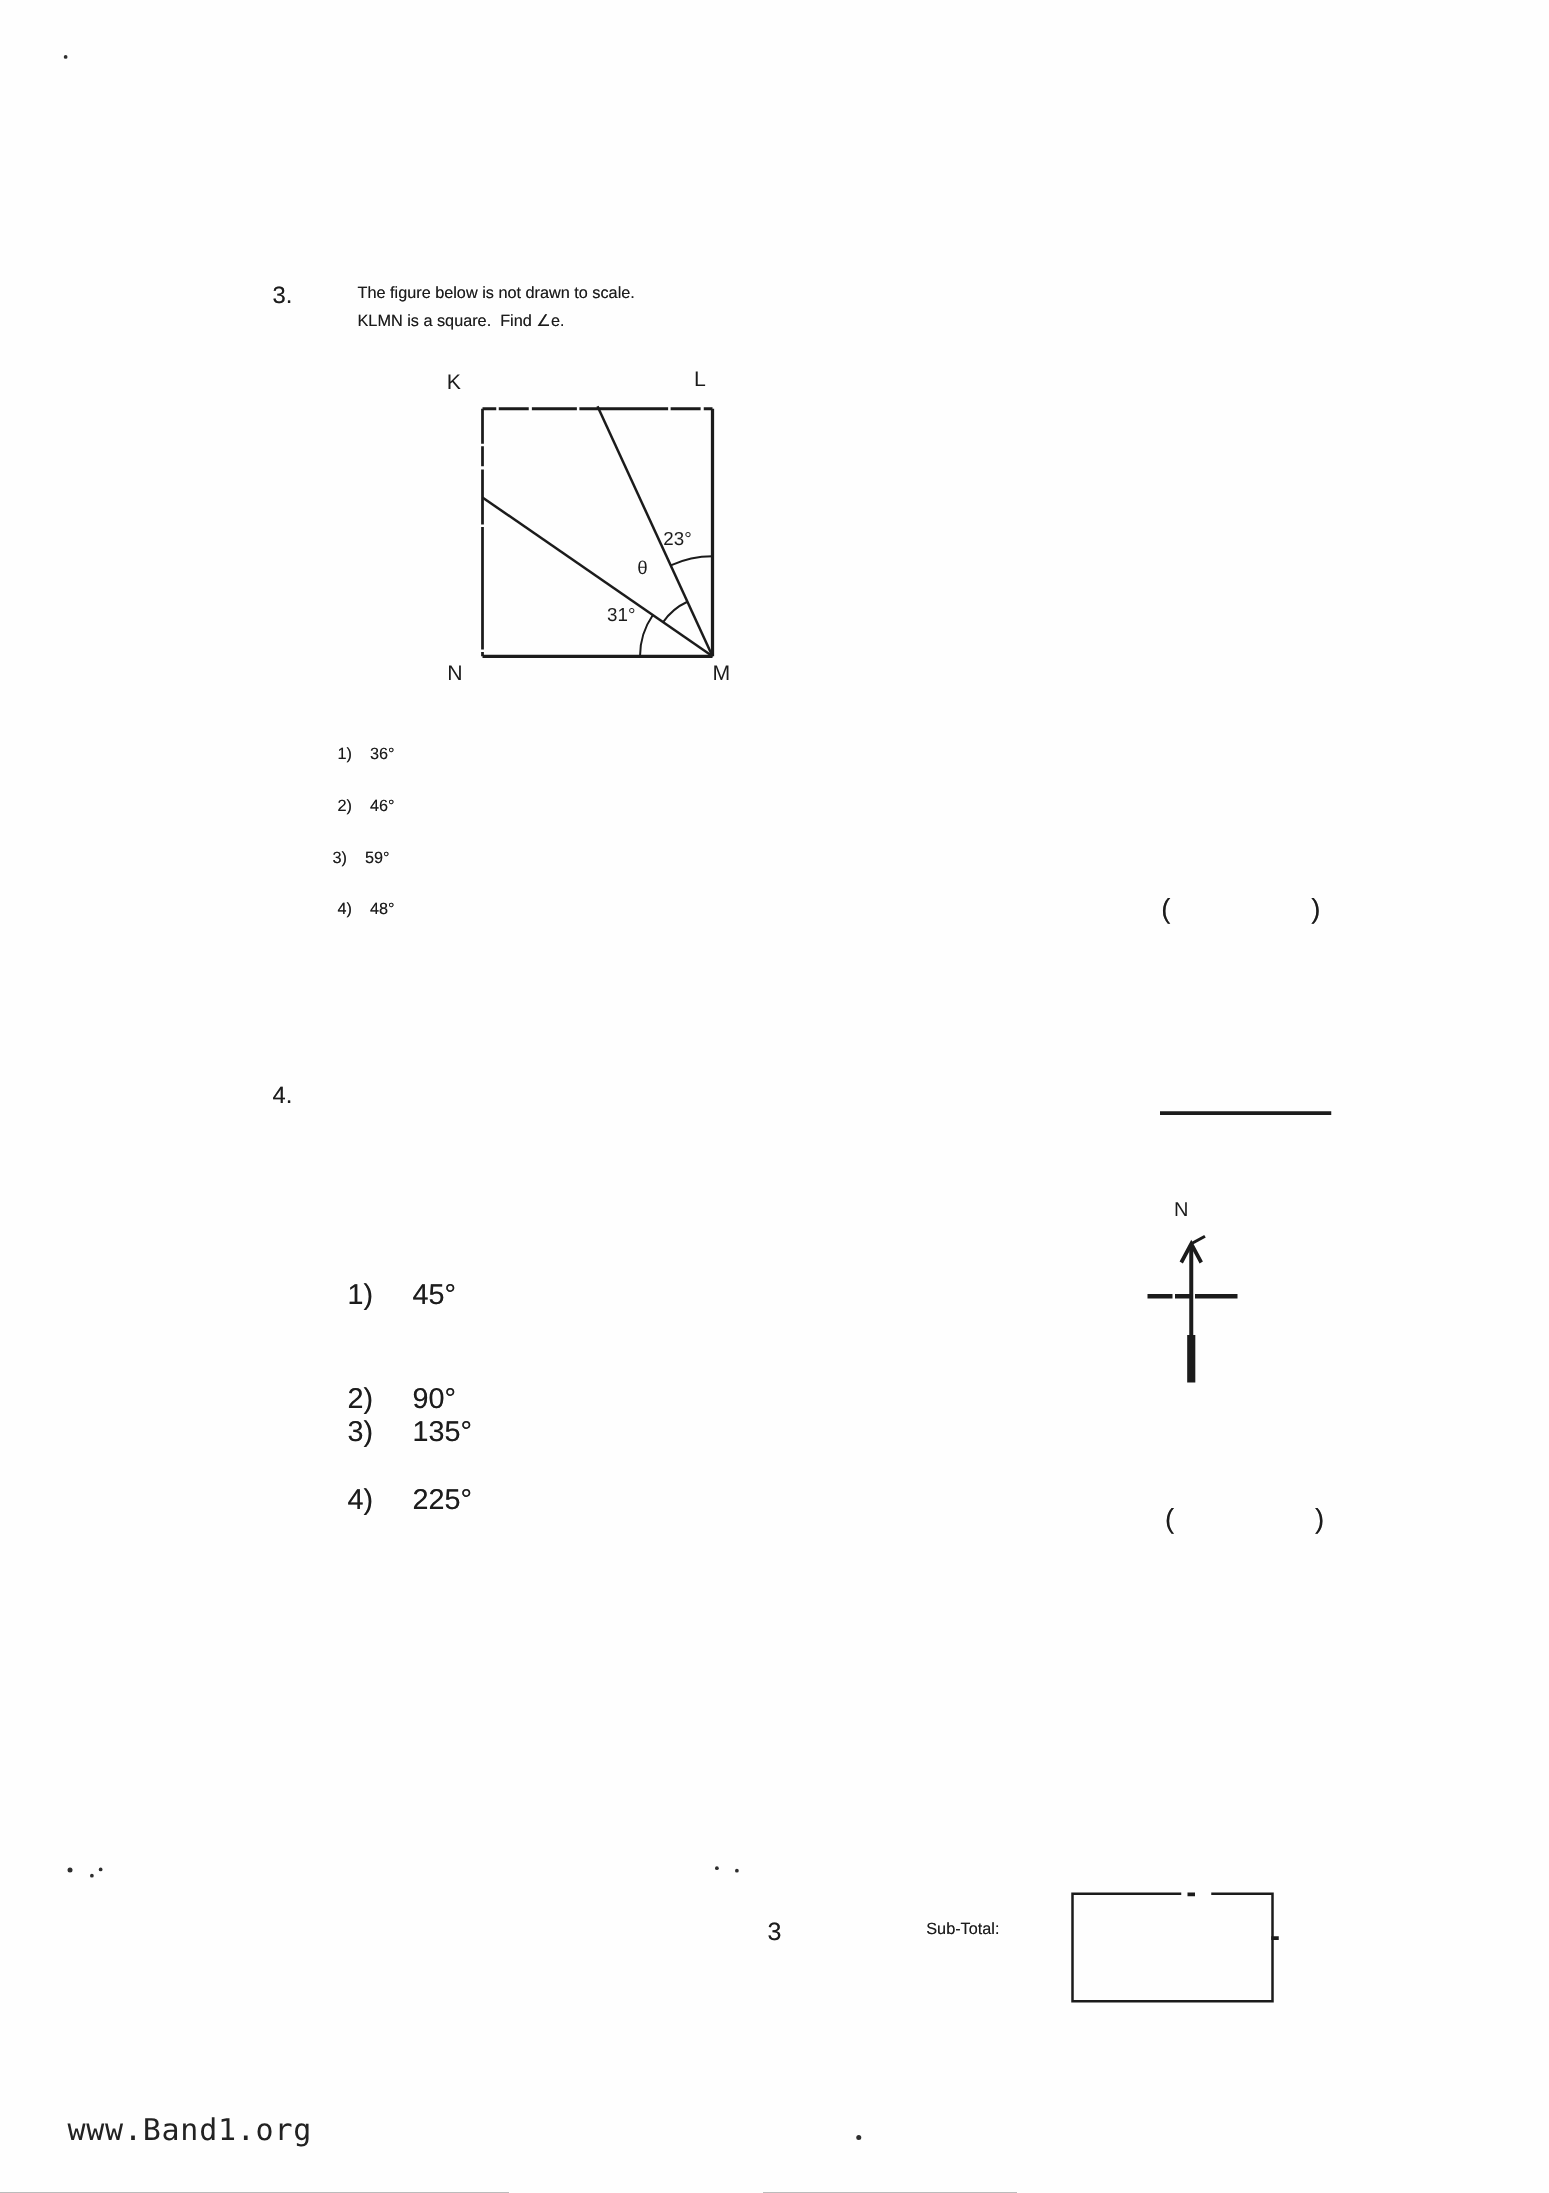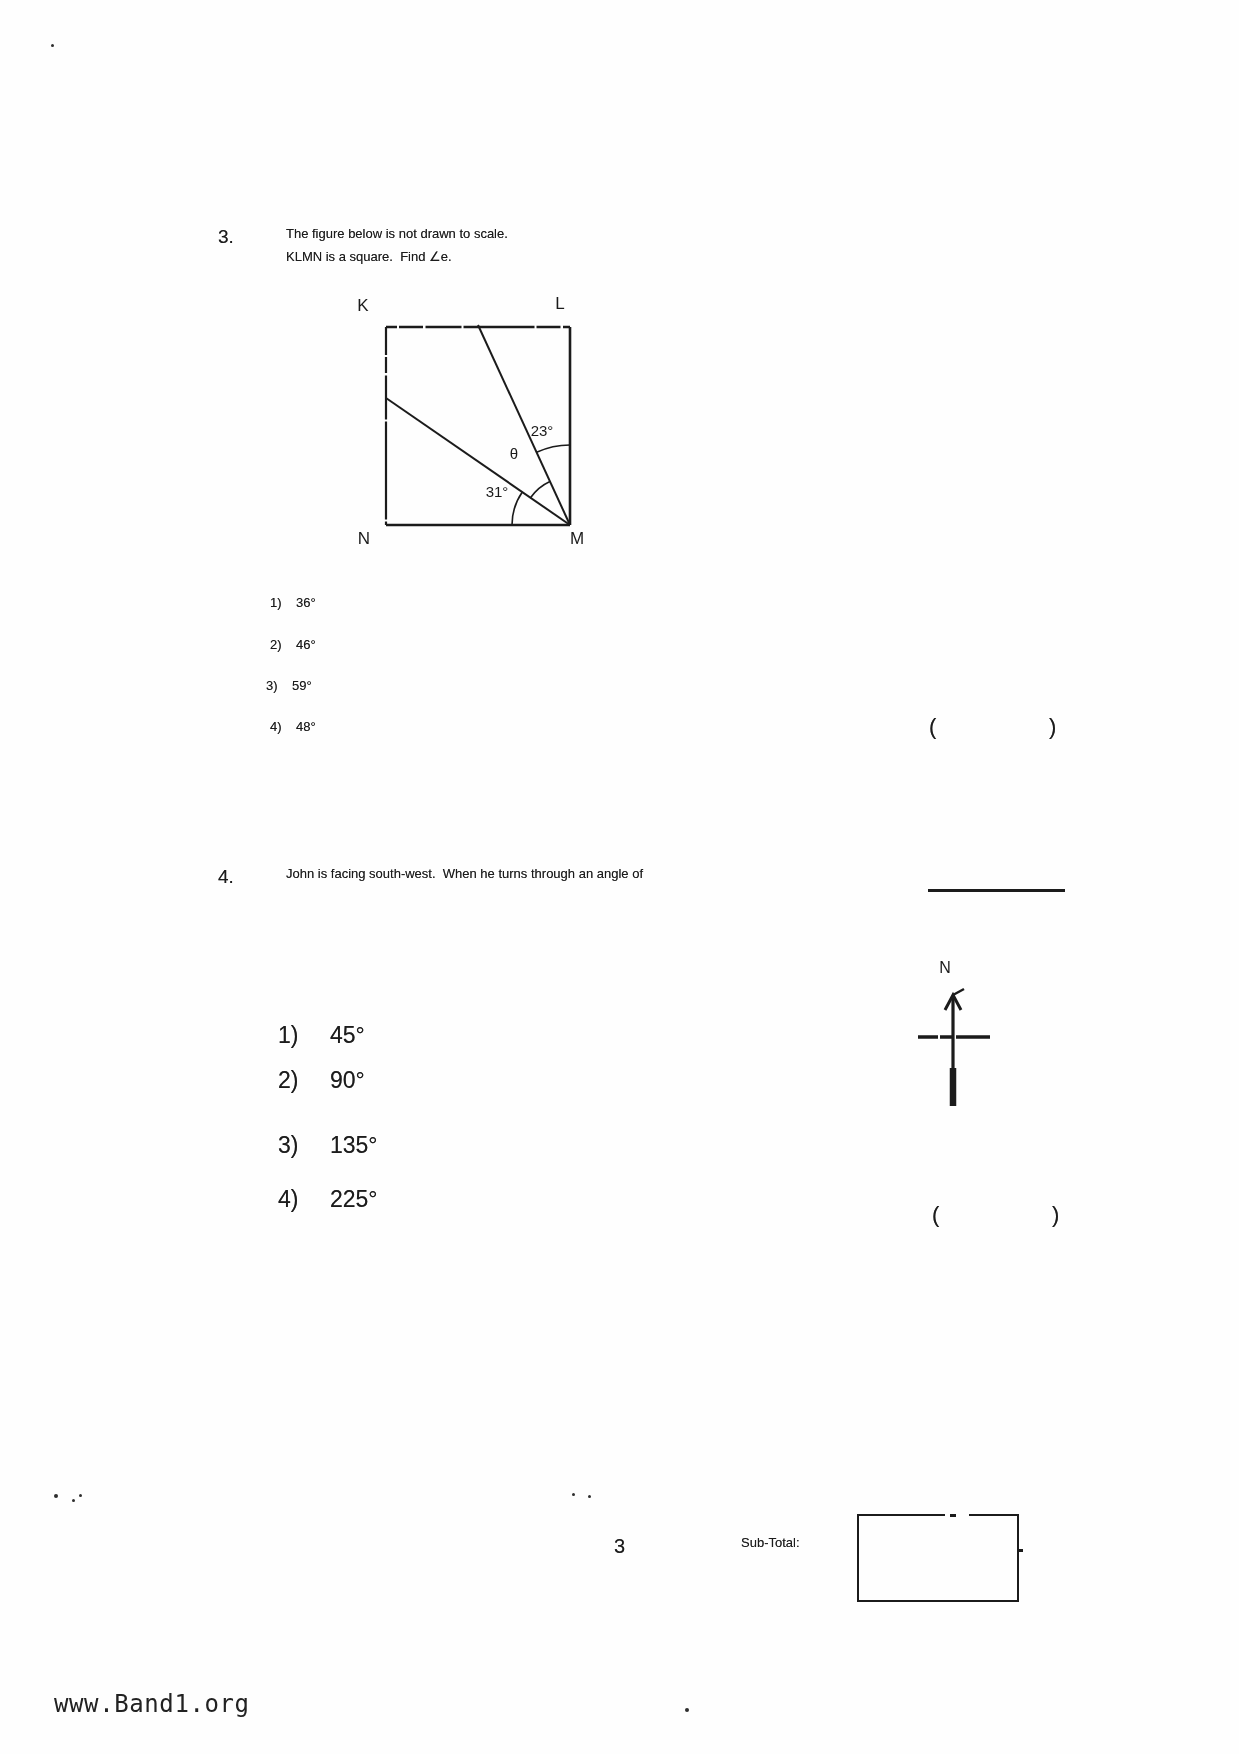--- a/index.html
+++ b/index.html
@@ -71,36 +71,35 @@
 
   <div class="t opt" style="left:270px;top:595px"><span class="onum">1)</span><span class="oval">36°</span></div>
   <div class="t opt" style="left:270px;top:637px"><span class="onum">2)</span><span class="oval">46°</span></div>
   <div class="t opt" style="left:266px;top:678px"><span class="onum">3)</span><span class="oval">59°</span></div>
   <div class="t opt" style="left:270px;top:719px"><span class="onum">4)</span><span class="oval">48°</span></div>
 
   <div class="t paren" style="left:929px;top:714px">(</div>
   <div class="t paren" style="left:1049px;top:714px">)</div>
 
   <div class="t qnum" style="left:218px;top:866px">4.</div>
-  <div class="t" style="left:286px;top:866px">John is facing south-west.  When he turns through an angle of</div>
   <div class="blank" style="left:928px;top:889px;width:137px;height:2.5px"></div>
 
   <svg class="fig" style="left:903px;top:948px" width="110" height="170" viewBox="0 0 110 170">
     <text x="42" y="25" style="font-size:16px">N</text>
 
     <path d="M 42 62 L 50 47 L 58 62" stroke-width="3"></path>
     <line x1="50" y1="47" x2="61" y2="41" stroke-width="2.5"></line>
     <line x1="50" y1="50" x2="50" y2="120" stroke-width="3.2"></line>
     <line x1="50" y1="120" x2="50" y2="158" stroke-width="6.5"></line>
     <line x1="50" y1="128" x2="50" y2="152" stroke="#fefefe" stroke-width="2" stroke-dasharray="2 6"></line>
     <line x1="15" y1="89" x2="87" y2="89" stroke-width="3.5" stroke-dasharray="20 2 14 2 40 0"></line>
   </svg>
 
   <div class="t opt4" style="left:278px;top:1022px"><span class="onum">1)</span><span class="oval">45°</span></div>
-  <div class="t opt4" style="left:278px;top:1067px"><span class="onum">2)</span><span class="oval">90°</span></div>
+  <div class="t opt4" style="left:278px;top:1105px"><span class="onum">2)</span><span class="oval">90°</span></div>
   <div class="t opt4" style="left:278px;top:1132px"><span class="onum">3)</span><span class="oval">135°</span></div>
   <div class="t opt4" style="left:278px;top:1186px"><span class="onum">4)</span><span class="oval">225°</span></div>
 
   <div class="t paren" style="left:932px;top:1202px">(</div>
   <div class="t paren" style="left:1052px;top:1202px">)</div>
 
   <div class="dot" style="left:54px;top:1494px;width:4px;height:4px"></div>
   <div class="dot" style="left:72px;top:1499px;width:3px;height:3px"></div>
   <div class="dot" style="left:79px;top:1494px;width:3px;height:3px"></div>
   <div class="dot" style="left:572px;top:1493px;width:3px;height:3px"></div>

